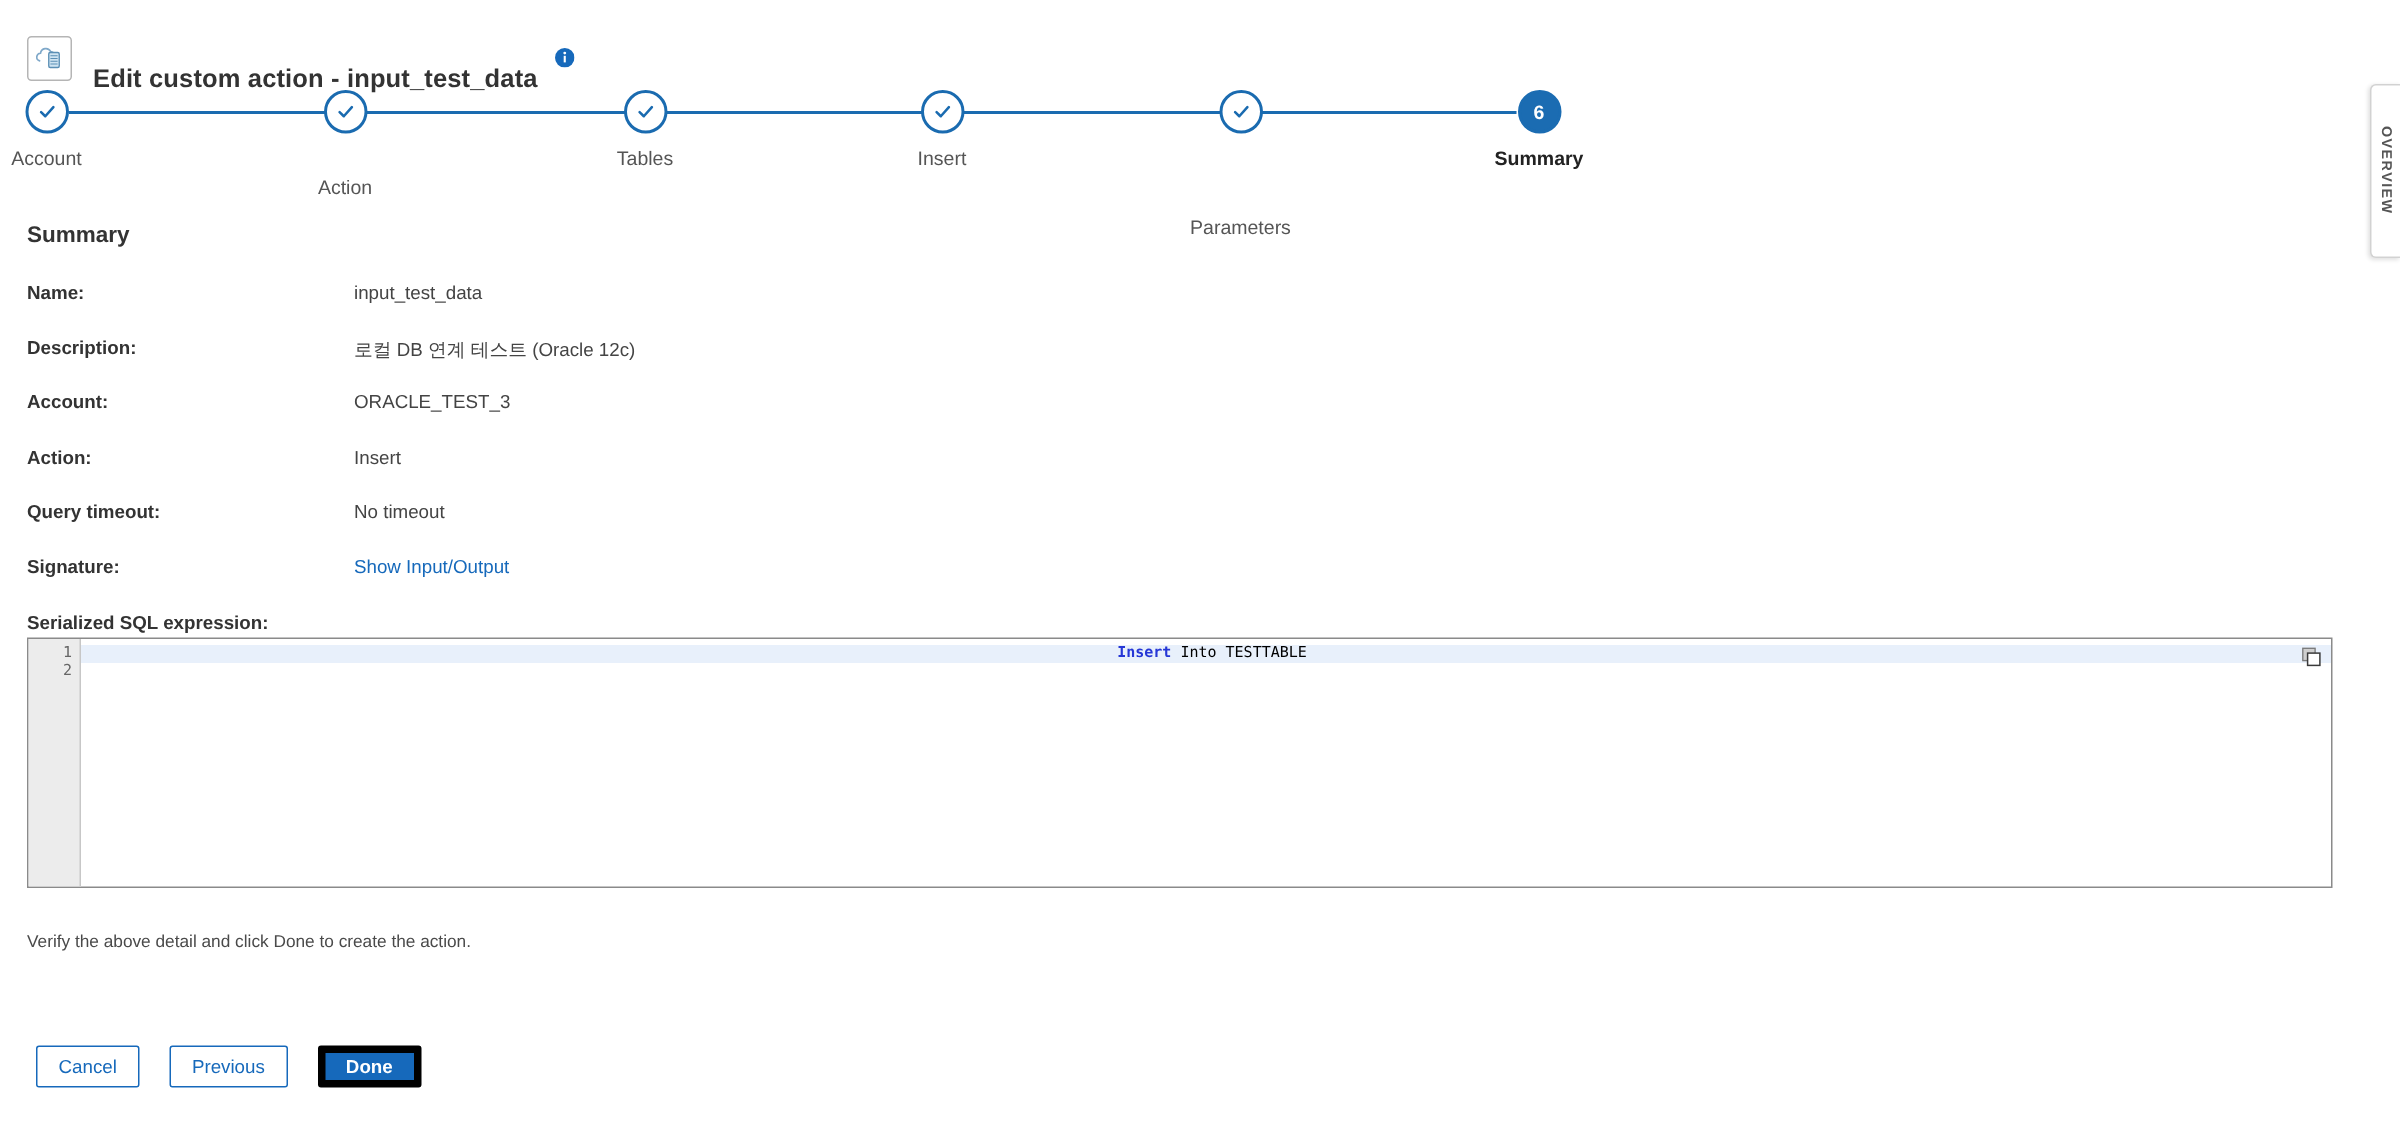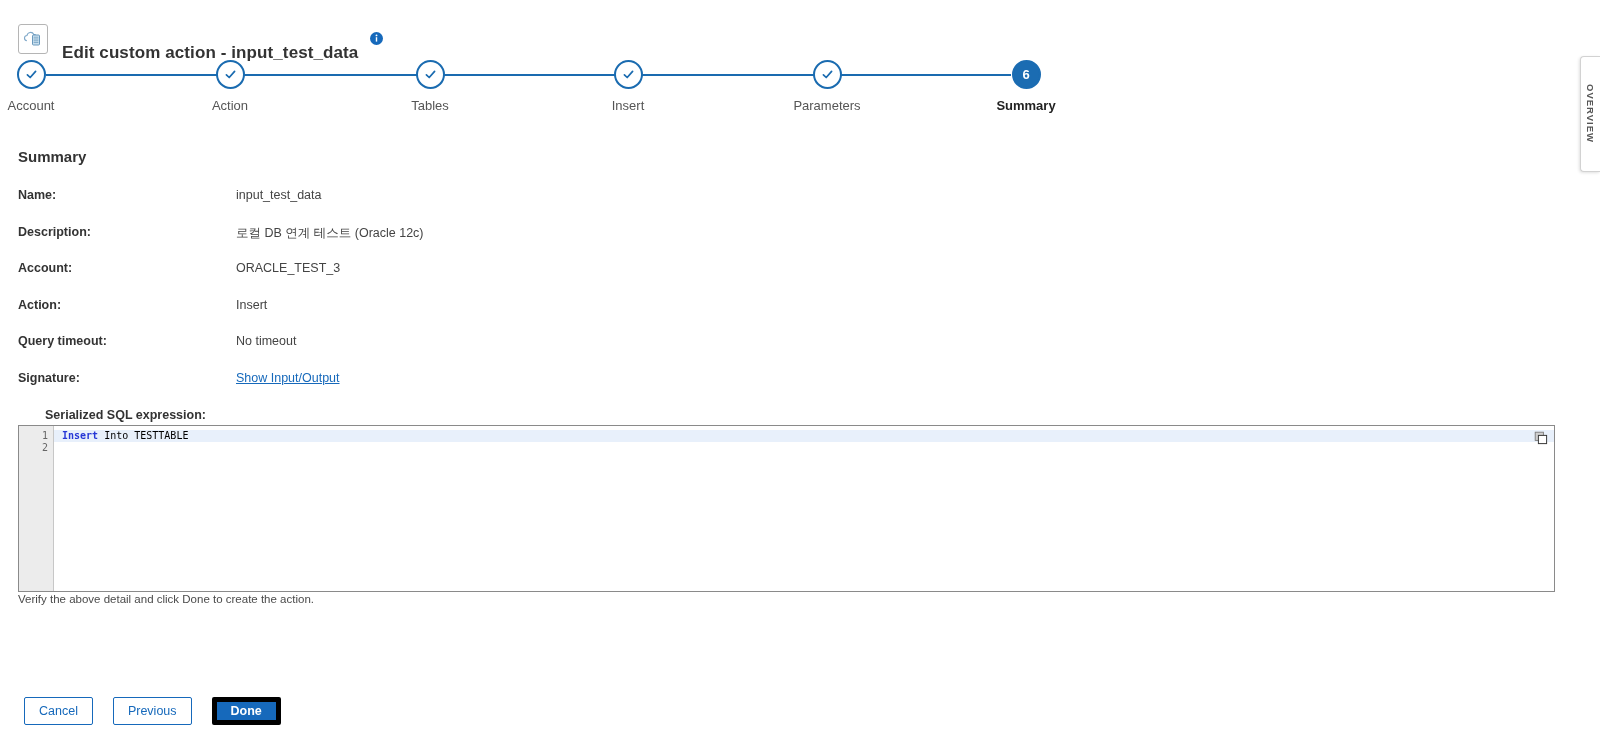--- a/index.html
+++ b/index.html
@@ -48,53 +48,53 @@
 
   
   .section-title {
     position: absolute; left: 18px; top: 148px;
     font-size: 15px; font-weight: bold; color: #333;
   }
   .detail-list { position: absolute; left: 18px; top: 188px; width: 900px; }
   .detail-row { display: flex; height: 36.5px; align-items: flex-start; }
   .detail-key { width: 218px; font-size: 12.5px; font-weight: bold; color: #333; }
   .detail-val { font-size: 12.5px; color: #444; }
-  .detail-val.link { color: #1669bb; cursor: pointer; text-decoration: underline; }
+  .detail-val.link { color: #1669bb; cursor: pointer; }
 
   
   .sql-label {
     position: absolute; left: 18px; top: 408px;
-    font-size: 12.5px; font-weight: bold; color: #333; margin-left: 27px;
+    font-size: 12.5px; font-weight: bold; color: #333;
   }
   .editor {
     position: absolute; left: 18px; top: 425px; width: 1537px; height: 167px;
     border: 1px solid #8a8a8a; background: #fff; display: flex; overflow: hidden;
   }
   .gutter {
     width: 35px; background: #ececec; border-right: 1px solid #c7c7c7;
     padding-top: 4px; flex: none;
   }
   .gutter-num {
     font-family: "DejaVu Sans Mono", monospace; font-size: 10px; color: #666;
     text-align: right; padding-right: 5px; line-height: 11.5px;
   }
   .code-area { position: relative; flex: 1; padding-top: 4px; }
   .code-line {
     font-family: "DejaVu Sans Mono", monospace; font-size: 10px; line-height: 11.5px;
-    color: #000; padding-left: 8px; white-space: pre;
+    color: #000; padding-left: 8px; white-space: pre; text-align: center;
   }
   .code-line.hl { background: #e8f0fb; }
   .kw { color: #2637d6; font-weight: bold; }
   .punct { color: #7b7b8a; }
   .caret { display: inline-block; width: 1px; height: 9px;
     background: #1a1a1a; vertical-align: -1px; }
   .copy-icon { position: absolute; right: 6px; top: 5px; }
 
   .hint {
-    position: absolute; left: 18px; top: 593px; font-size: 11.5px; color: #4a4a4a;
+    position: absolute; left: 18px; top: 622px; font-size: 11.5px; color: #4a4a4a;
   }
 
   
   .footer { position: absolute; left: 24px; top: 697px; display: flex; gap: 20px; }
   .btn {
     height: 28px; padding: 0 14px; font-size: 12.5px; border-radius: 2px;
     display: flex; align-items: center; justify-content: center; cursor: pointer;
     font-family: "Liberation Sans", sans-serif;
   }
   .btn-secondary { background: #fff; border: 1px solid #1669bb; color: #1669bb; }
@@ -141,21 +141,21 @@
   <div class="stepper">
     <div class="step-line" style="left:46px; width:965px;"></div>
     <div class="step" style="left:-24px;">
       <div class="step-circle">
         <svg width="15" height="15" viewBox="0 0 15 15">
             <path d="M3.4 7.8 L6.2 10.5 L11.6 4.4" fill="none" stroke="#1a6bb0" stroke-width="1.7" stroke-linecap="round" stroke-linejoin="round"></path>
           </svg>
       </div>
       <div class="step-label">Account</div>
     </div>
-    <div class="step" style="left:175px;">
+    <div class="step" style="left:175px;gap:19px;">
       <div class="step-circle">
         <svg width="15" height="15" viewBox="0 0 15 15">
             <path d="M3.4 7.8 L6.2 10.5 L11.6 4.4" fill="none" stroke="#1a6bb0" stroke-width="1.7" stroke-linecap="round" stroke-linejoin="round"></path>
           </svg>
       </div>
       <div class="step-label">Action</div>
     </div>
     <div class="step" style="left:375px;">
       <div class="step-circle">
         <svg width="15" height="15" viewBox="0 0 15 15">
@@ -165,21 +165,21 @@
       <div class="step-label">Tables</div>
     </div>
     <div class="step" style="left:573px;">
       <div class="step-circle">
         <svg width="15" height="15" viewBox="0 0 15 15">
             <path d="M3.4 7.8 L6.2 10.5 L11.6 4.4" fill="none" stroke="#1a6bb0" stroke-width="1.7" stroke-linecap="round" stroke-linejoin="round"></path>
           </svg>
       </div>
       <div class="step-label">Insert</div>
     </div>
-    <div class="step" style="left:772px;">
+    <div class="step" style="left:772px;gap:46px;">
       <div class="step-circle">
         <svg width="15" height="15" viewBox="0 0 15 15">
             <path d="M3.4 7.8 L6.2 10.5 L11.6 4.4" fill="none" stroke="#1a6bb0" stroke-width="1.7" stroke-linecap="round" stroke-linejoin="round"></path>
           </svg>
       </div>
       <div class="step-label">Parameters</div>
     </div>
     <div class="step" style="left:971px;">
       <div class="step-circle active">6</div>
       <div class="step-label active">Summary</div>

